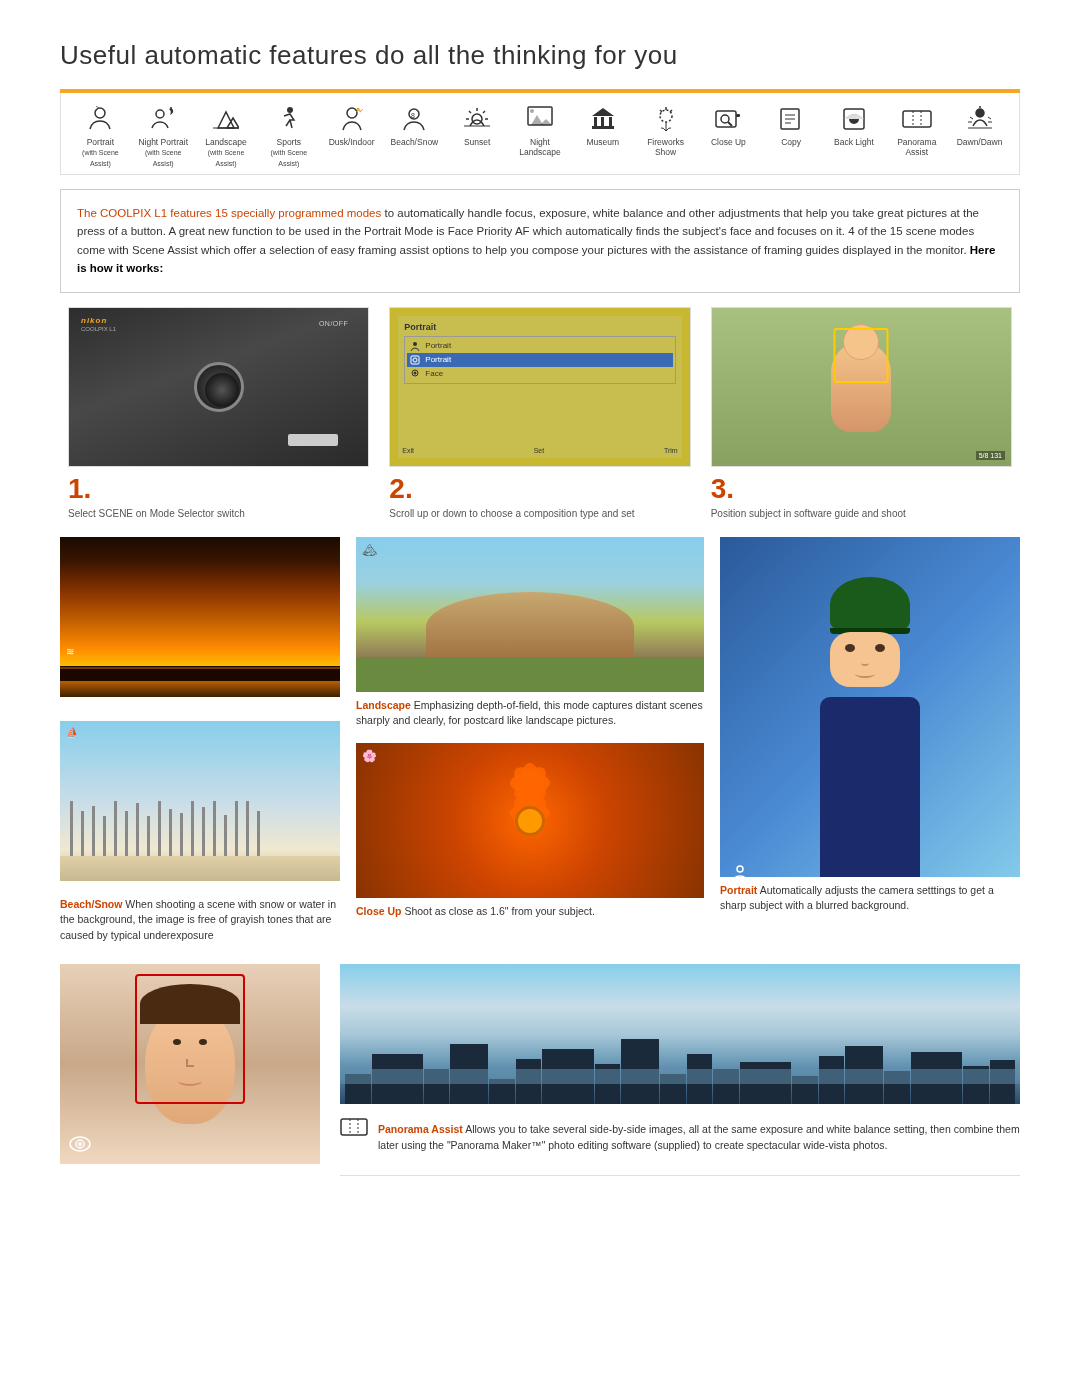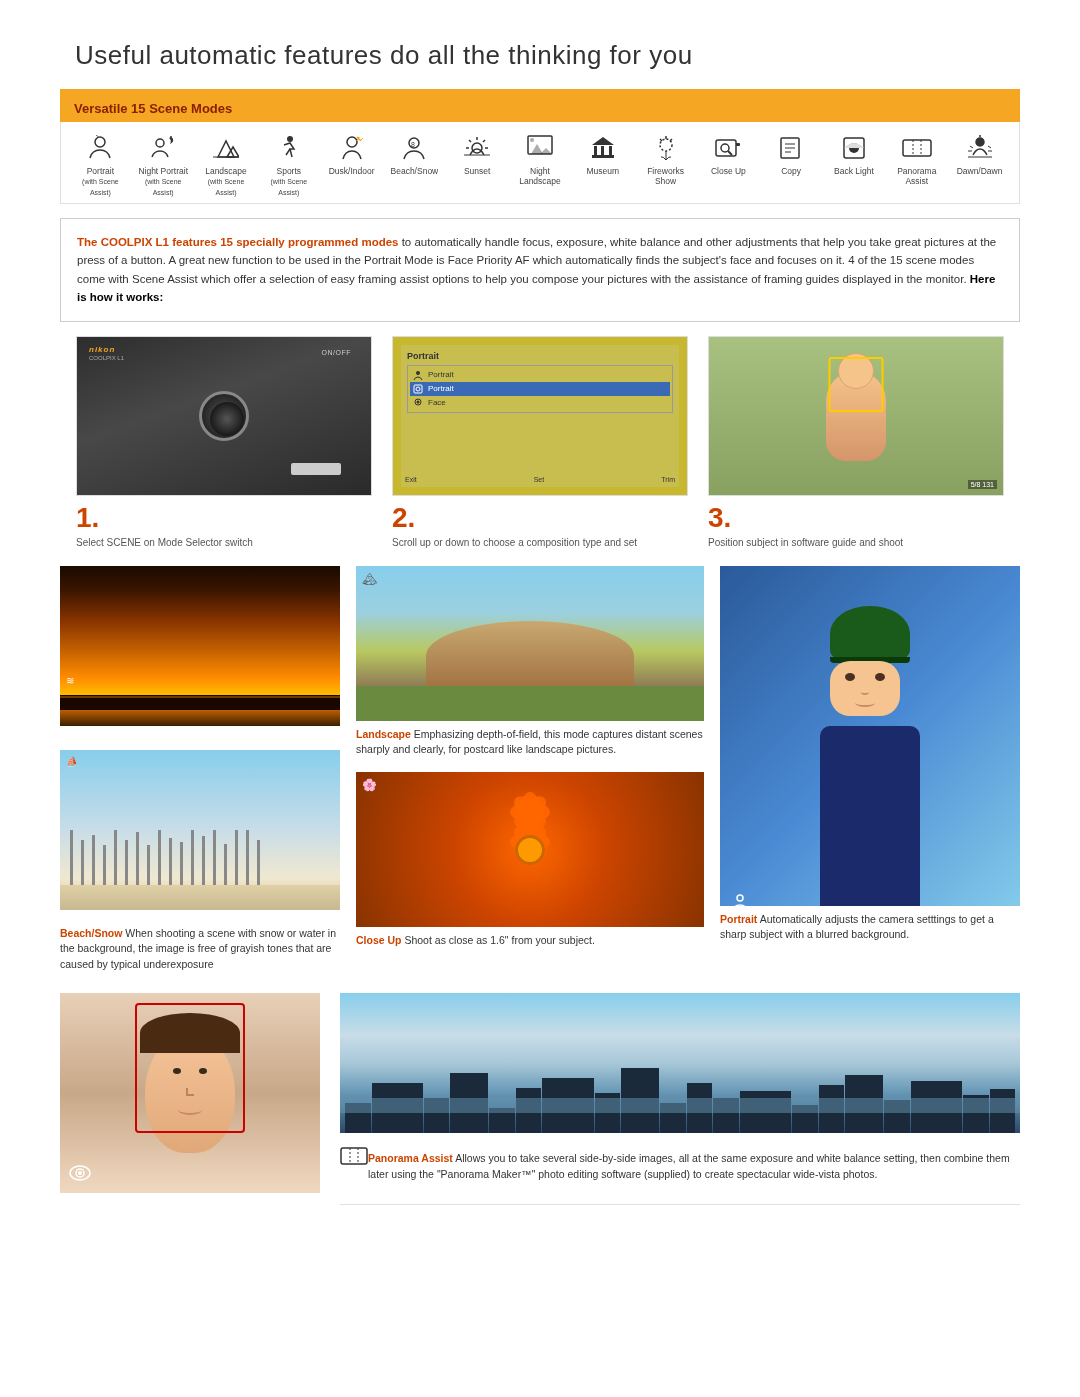--- a/index.html
+++ b/index.html
@@ -14,21 +14,20 @@
     .page {
       padding: 40px 60px;
       max-width: 1080px;
     }
     .main-title {
       font-size: 26px;
       font-weight: 300;
       color: #333;
       margin-bottom: 18px;
       letter-spacing: 0.5px;
-      margin-left: 15px;
     }
     .orange-bar {
       height: 4px;
       background: #f5a623;
       margin-bottom: 0;
     }
     .scene-modes-box {
       background: #f5a623;
       padding: 8px 14px 6px;
       margin-bottom: 0;
@@ -79,30 +78,30 @@
       margin: 14px 0;
       background: #fff;
     }
     .desc-text {
       font-size: 11.5px;
       line-height: 1.6;
       color: #333;
     }
     .desc-bold-orange {
       color: #cc4400;
-      font-weight: bold;
+      font-weight: normal;
     }
     .desc-bold-black {
       color: #000;
       font-weight: bold;
     }
     .steps-row {
       display: flex;
       gap: 20px;
-      margin: 14px 16px;
+      margin: 14px 8px;
       align-items: flex-start;
     }
     .step-item {
       flex: 1;
       display: flex;
       flex-direction: column;
     }
     .step-img {
       width: 100%;
       height: 160px;
@@ -613,23 +612,20 @@
   </style>
 </head>
 <body>
 
 <div class="page">
 
   <h1 class="main-title">Useful automatic features do all the thinking for you</h1>
 
   <div class="orange-bar"></div>
 
-  <div class="scene-modes-box">
-    <span class="scene-modes-title">Versatile 15 Scene Modes</span>
-  </div>
 
   <div class="scene-icons-row">
 
     <div class="scene-icon-item">
       <div class="scene-icon-symbol">
         <svg width="26" height="26" viewBox="0 0 26 26">
             <circle cx="13" cy="7" r="5" fill="none" stroke="#333" stroke-width="1.5"></circle>
             <path d="M3 23 Q5 15 13 15 Q21 15 23 23" fill="none" stroke="#333" stroke-width="1.5"></path>
             <path d="M13 3 L9 0" stroke="#666" stroke-width="1"></path>
           </svg>
@@ -1052,21 +1048,21 @@
             <div class="building" style="height:58px;flex:1.5;"></div>
             <div class="building" style="height:33px;"></div>
             <div class="building" style="height:52px;flex:2;"></div>
             <div class="building" style="height:38px;"></div>
             <div class="building" style="height:44px;"></div>
           </div>
           <div style="position:absolute;bottom:20px;left:0;right:0;height:15px;background:rgba(100,150,180,0.5);"></div>
         </div>
       </div>
 
-      <div style="display:flex;align-items:flex-start;">
+      <div style="display:flex;align-items:flex-start;gap:10px;">
         <div style="display:flex;align-items:center;margin-top:2px;flex-shrink:0;">
           <svg width="28" height="18" viewBox="0 0 28 18">
               <rect x="1" y="1" width="26" height="16" rx="2" fill="none" stroke="#333" stroke-width="1.5"></rect>
               <line x1="10" y1="1" x2="10" y2="17" stroke="#333" stroke-width="1" stroke-dasharray="2,2"></line>
               <line x1="18" y1="1" x2="18" y2="17" stroke="#333" stroke-width="1" stroke-dasharray="2,2"></line>
             </svg>
         </div>
         <p class="photo-label">
           <span class="photo-label-bold">Panorama Assist</span><span>  Allows you to take several side-by-side images, all at the same exposure and white balance setting, then combine them later using the "Panorama Maker™" photo editing software (supplied) to create spectacular wide-vista photos.</span>
         </p>

